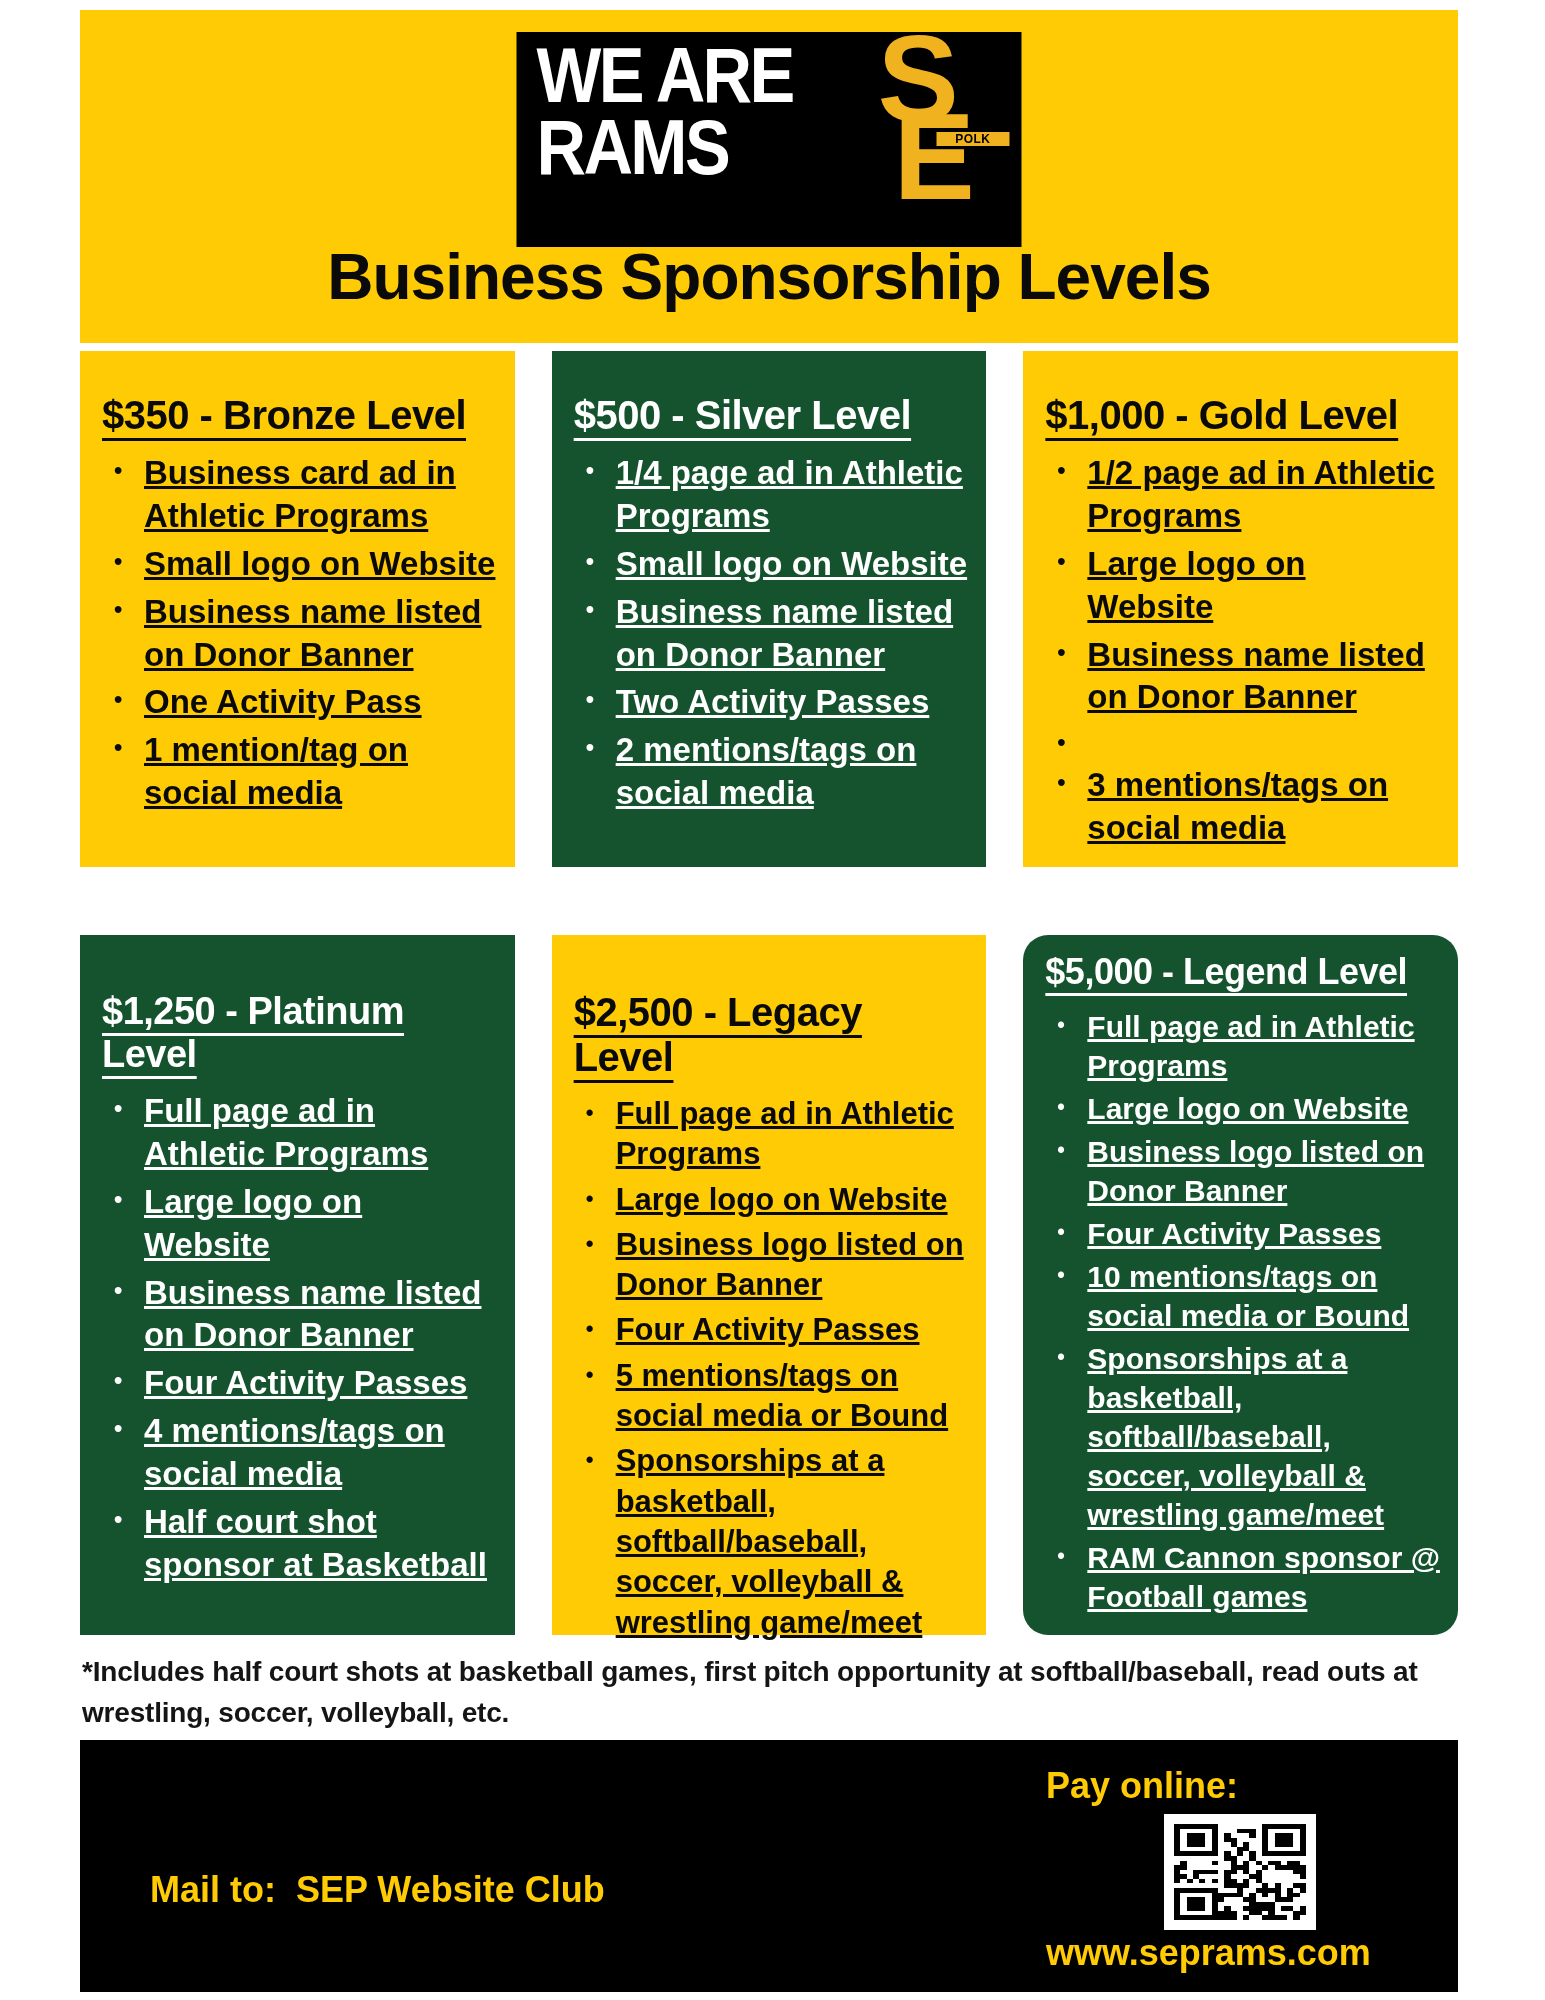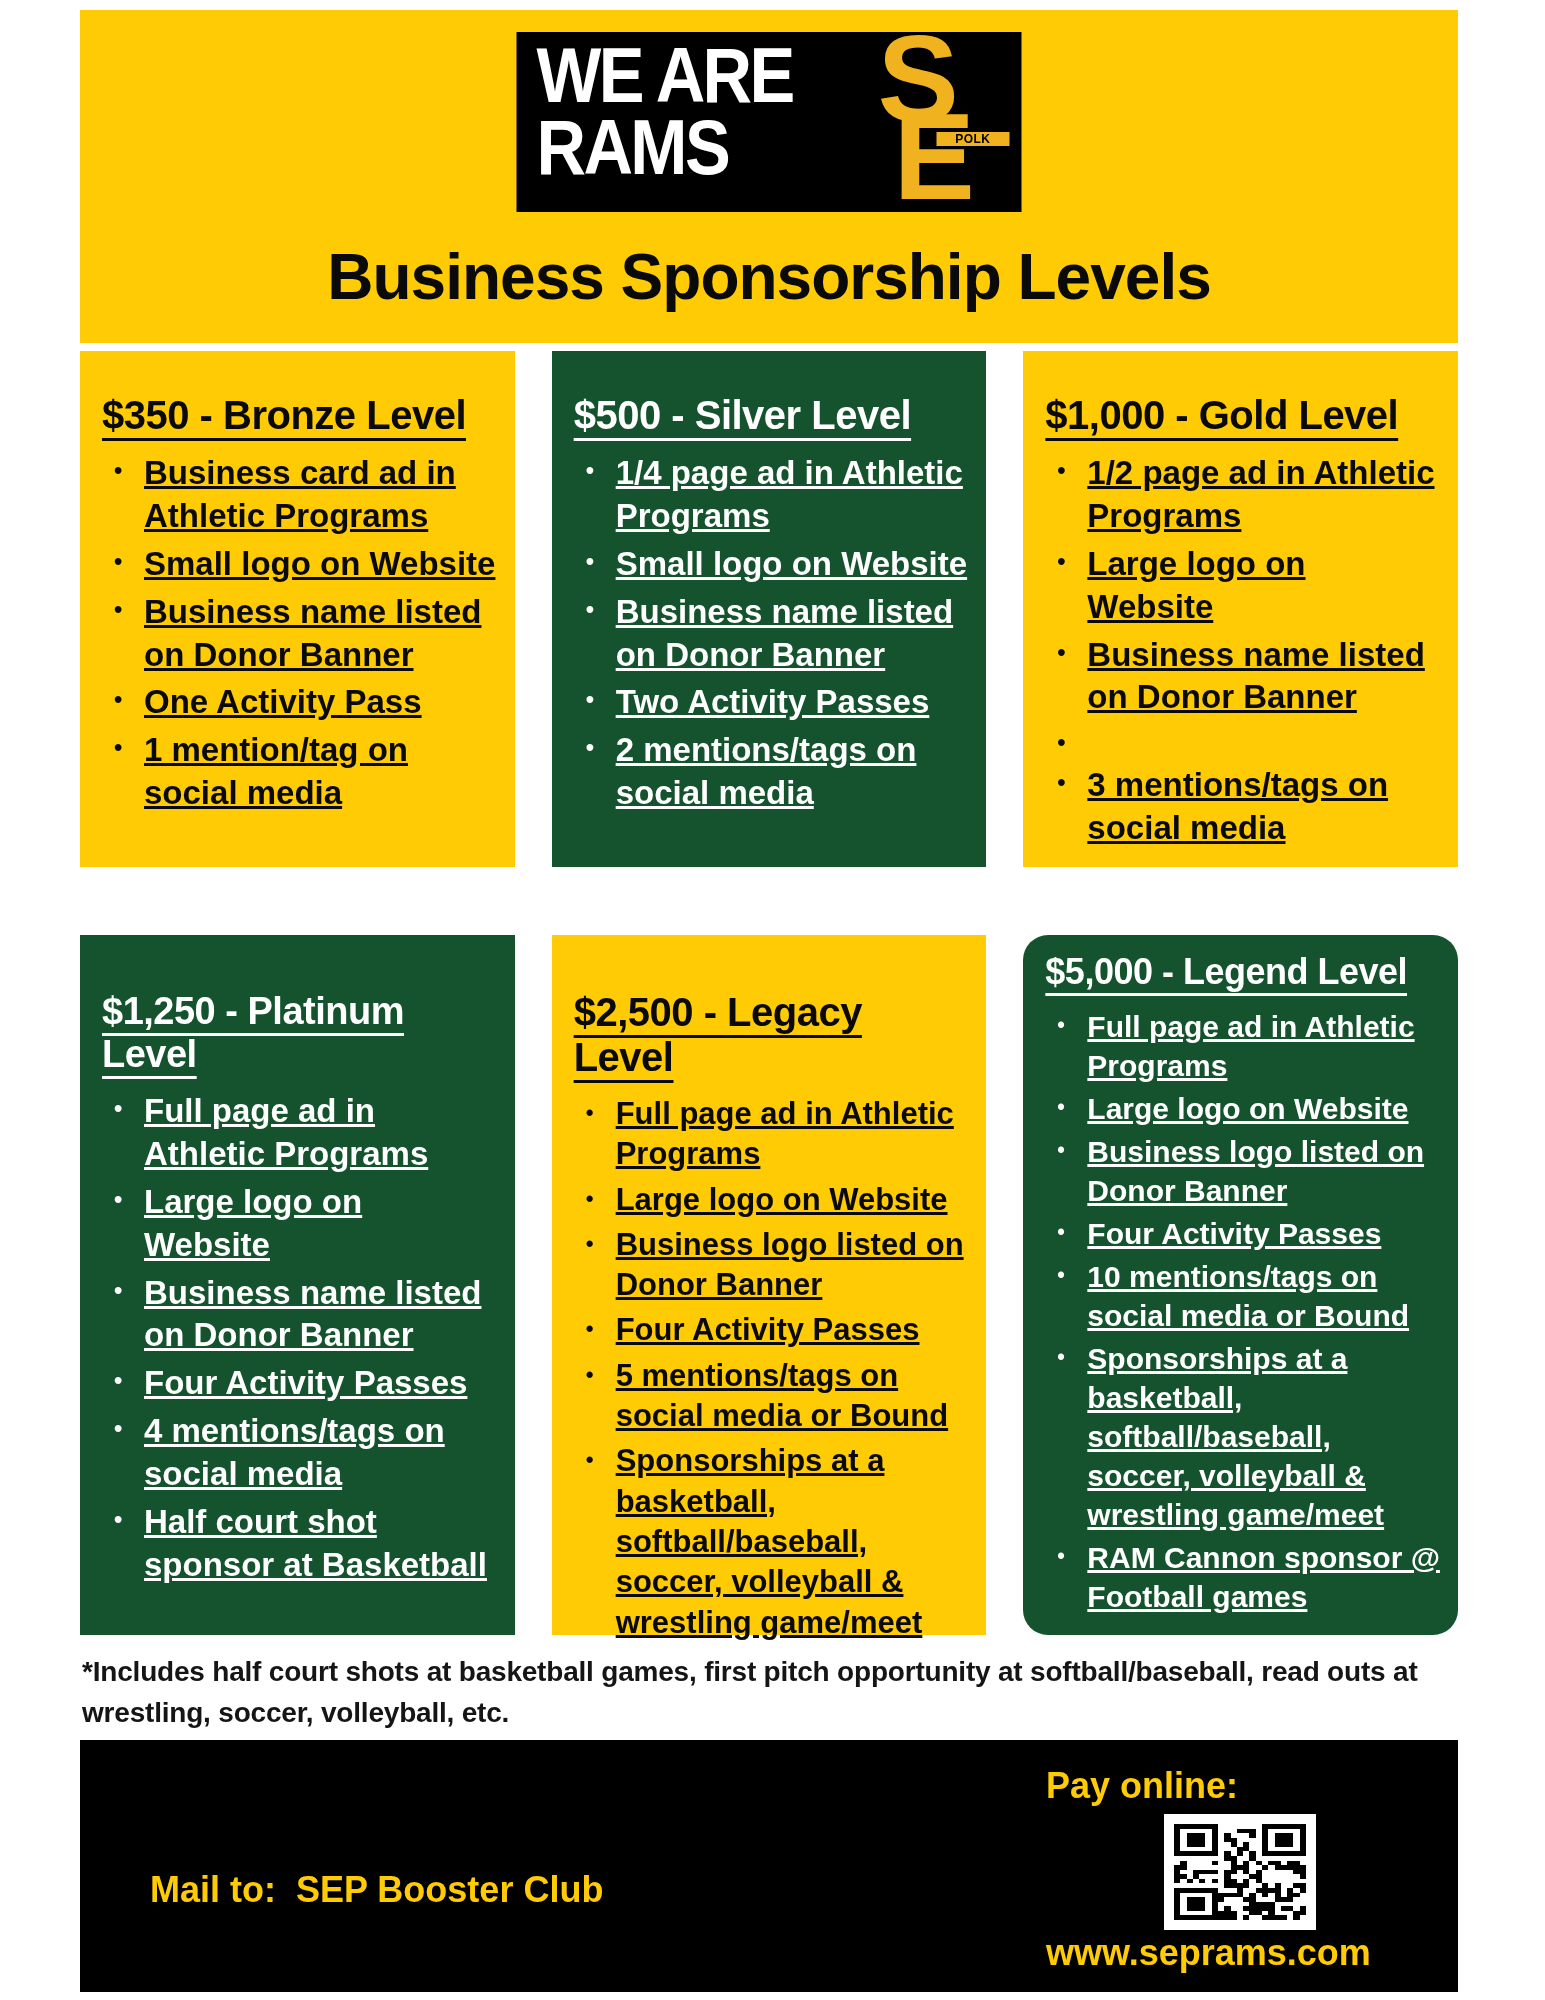--- a/index.html
+++ b/index.html
@@ -6,21 +6,21 @@
     --gold:#FFCB05;
     --logo-gold:#F0B21E;
     --ink:#0a0a0a;
   }
   html,body{margin:0;padding:0;background:#fff;}
   .page{position:relative;width:1545px;height:2000px;background:#fff;overflow:hidden;
         font-family:"Liberation Sans",sans-serif;}
 
   
   .header{position:absolute;left:80px;top:10px;width:1378px;height:333px;background:var(--gold);}
-  .logo-box{position:absolute;left:50%;transform:translateX(-50%);top:22px;width:505px;height:180px;background:#000;}
+  .logo-box{position:absolute;left:50%;transform:translateX(-50%);top:22px;width:505px;height:215px;background:#000;}
   .logo-text{position:absolute;left:20px;top:8px;color:#fff;font-weight:900;font-size:78px;
              line-height:0.92;letter-spacing:-3px;transform:scaleX(0.88);transform-origin:left top;}
   .se{position:absolute;right:4px;top:0;width:150px;height:192px;color:var(--logo-gold);font-weight:900;}
   .se-s{position:absolute;top:-14px;left:10px;font-size:122px;line-height:1;}
   .se-e{position:absolute;top:64px;left:26px;font-size:122px;line-height:1;}
   .polk{position:absolute;top:100px;right:8px;background:var(--logo-gold);color:#000;
         font-size:12px;font-weight:700;padding:0 19px;letter-spacing:0.5px;}
   .main-title{position:absolute;left:0;right:0;top:230px;text-align:center;
               font-size:64px;font-weight:800;color:var(--ink);letter-spacing:-1px;}
 
@@ -251,21 +251,21 @@
             <span class="btext">RAM Cannon sponsor @ Football games</span>
           </li>
         </ul>
     </div>
   </div>
 
   <div class="footnote">*Includes half court shots at basketball games, first pitch opportunity at softball/baseball, read outs at wrestling, soccer, volleyball, etc.</div>
 
   <div class="footer">
     <div class="mail-block">
-      <div>Mail to:  SEP Booster Club</div>
+      <div>Mail to:  SEP Website Club</div>
       
       
       
     </div>
     <div class="pay-block">
       <div class="pay-label">Pay online:</div>
       <div class="qr" id="qr">
           <div class="m"></div>
           <div class="m"></div>
           <div class="m"></div>

